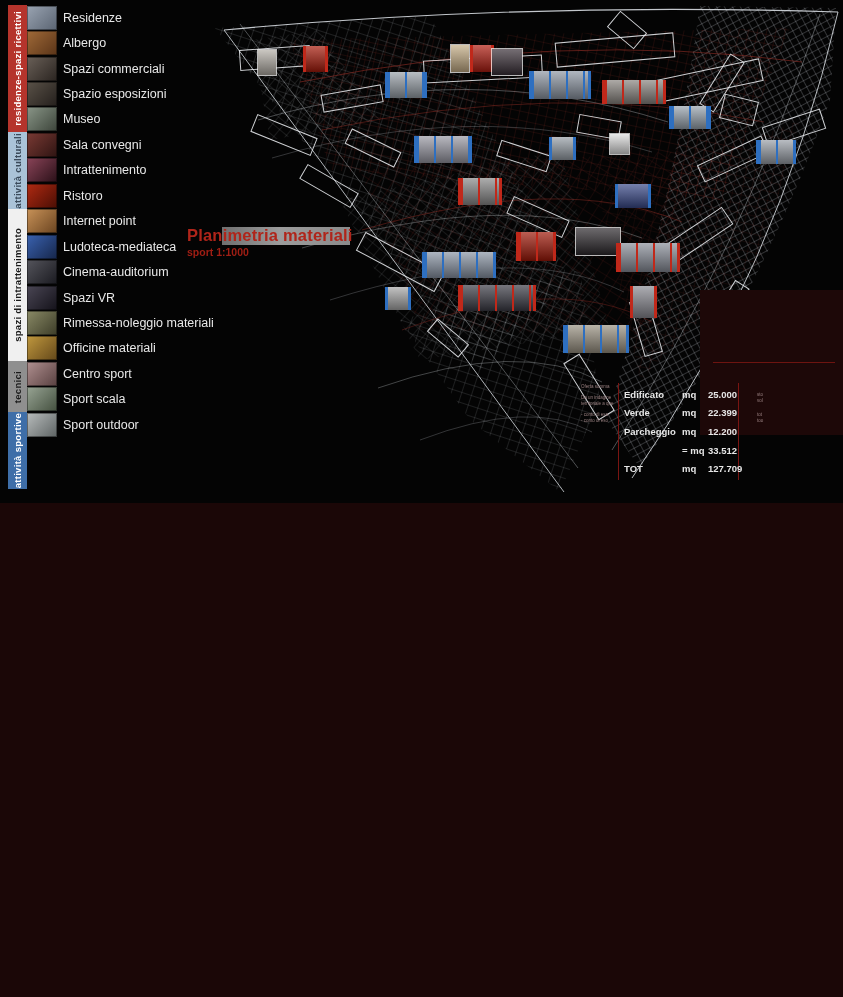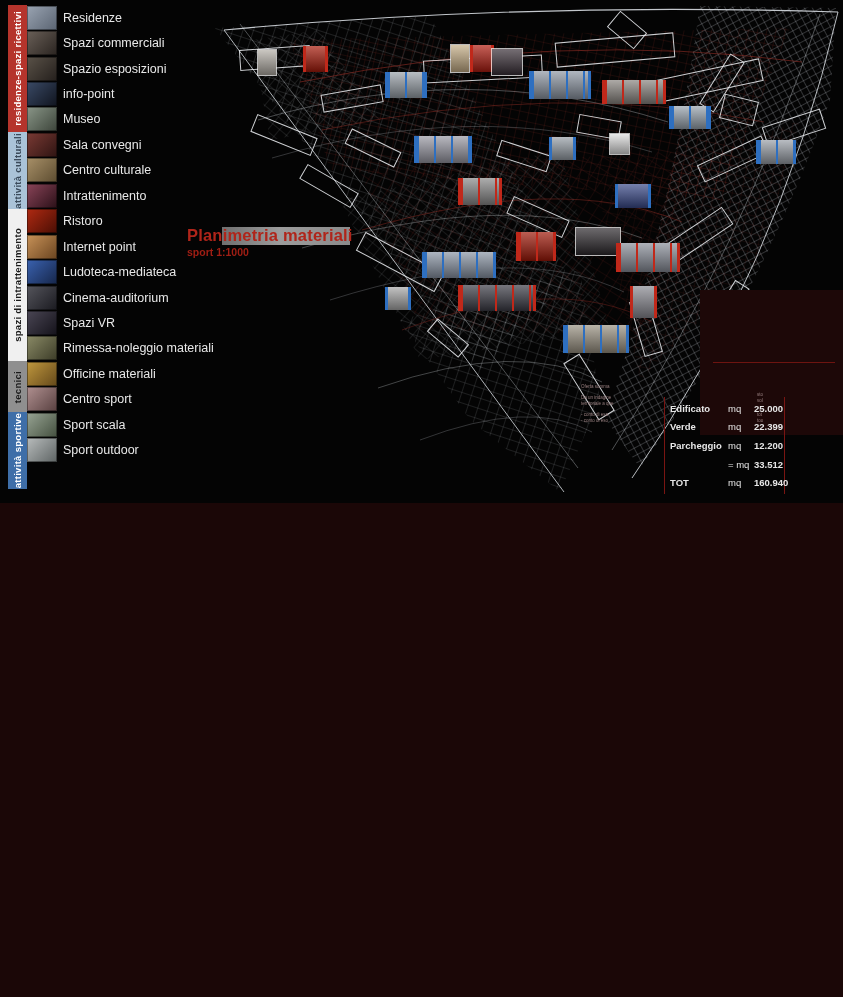--- a/index.html
+++ b/index.html
@@ -23,25 +23,25 @@
   .maroon-patch{position:absolute;left:700px;top:290px;width:143px;height:145px;background:#1d0808;}
   .red-line{position:absolute;left:713px;top:362px;width:122px;border-top:1.5px solid #6e1410;}
   .marker{position:absolute;z-index:4;}
   .map-title-wrap{position:absolute;left:187px;top:226px;z-index:5;}
   .title-hl{position:absolute;left:35px;top:1px;width:128px;height:18px;
             background:linear-gradient(90deg,#6f6f6f 0%,#9c9c9c 45%,#8a8a8a 100%);}
   .map-title{position:relative;margin:0;font-size:16.5px;font-weight:bold;color:#b0251a;letter-spacing:.2px;}
   .map-subtitle{position:relative;margin-top:1px;font-size:10.5px;font-weight:bold;color:#a01e14;}
 
   
-  .area-table{position:absolute;left:664px;top:383px;width:121px;height:97px;z-index:6;
-              border-left:1px solid #7a1512;border-right:1px solid #7a1512;padding:2px 4px 0 5px;box-sizing:border-box;margin-top:14px;}
+  .area-table{position:absolute;left:618px;top:383px;width:121px;height:97px;z-index:6;
+              border-left:1px solid #7a1512;border-right:1px solid #7a1512;padding:2px 4px 0 5px;box-sizing:border-box;}
   .t-row{display:grid;grid-template-columns:58px 26px 1fr;align-items:center;height:18.6px;}
   .t-label{font-size:9.5px;font-weight:bold;color:#e6e6e6;}
-  .t-unit{font-size:9.5px;font-weight:normal;color:#e6e6e6;}
+  .t-unit{font-size:9.5px;font-weight:bold;color:#e6e6e6;}
   .t-value{font-size:9.5px;font-weight:bold;color:#e6e6e6;text-align:right;}
   .notes-left{position:absolute;left:581px;top:384px;width:50px;z-index:6;}
   .notes-right{position:absolute;left:757px;top:392px;width:24px;z-index:6;}
   .note-line{font-size:4.5px;line-height:6px;color:#9a8080;}
   .notes-left .note-line:nth-child(2){margin-top:5px;}
   .notes-left .note-line:nth-child(4){margin-top:5px;}
   .notes-right .note-line:nth-child(3){margin-top:8px;}
 </style>
 </head>
 <body>
@@ -139,42 +139,38 @@
       <div class="gbar" style="height: 76.35px; background: rgb(62, 110, 168);">
         <span class="gbar-label" style="color: rgb(255, 255, 255);">attività sportive</span>
       </div>
     </div>
   <div class="legend-items">
       <div class="leg-row">
         <div class="leg-thumb" style="background: linear-gradient(135deg, rgb(154, 164, 178), rgb(90, 100, 114));"></div>
         <span class="leg-label">Residenze</span>
       </div>
       <div class="leg-row">
+        <div class="leg-thumb" style="background: linear-gradient(135deg, rgb(160, 106, 56), rgb(90, 52, 24));"></div>
+        <span class="leg-label">Albergo</span>
+      </div>
+      <div class="leg-row">
         <div class="leg-thumb" style="background: linear-gradient(135deg, rgb(106, 96, 88), rgb(42, 36, 32));"></div>
         <span class="leg-label">Spazi commerciali</span>
       </div>
       <div class="leg-row">
         <div class="leg-thumb" style="background: linear-gradient(135deg, rgb(90, 82, 72), rgb(36, 31, 28));"></div>
         <span class="leg-label">Spazio esposizioni</span>
       </div>
       <div class="leg-row">
-        <div class="leg-thumb" style="background: linear-gradient(135deg, rgb(58, 74, 102), rgb(16, 20, 30));"></div>
-        <span class="leg-label">info-point</span>
-      </div>
-      <div class="leg-row">
         <div class="leg-thumb" style="background: linear-gradient(135deg, rgb(138, 150, 136), rgb(60, 68, 58));"></div>
         <span class="leg-label">Museo</span>
       </div>
       <div class="leg-row">
         <div class="leg-thumb" style="background: linear-gradient(135deg, rgb(122, 58, 52), rgb(46, 20, 18));"></div>
         <span class="leg-label">Sala convegni</span>
-      </div>
-      <div class="leg-row">
-        <div class="leg-thumb" style="background: linear-gradient(135deg, rgb(168, 144, 104), rgb(92, 76, 48));"></div>
-        <span class="leg-label">Centro culturale</span>
       </div>
       <div class="leg-row">
         <div class="leg-thumb" style="background: linear-gradient(135deg, rgb(138, 68, 88), rgb(42, 16, 24));"></div>
         <span class="leg-label">Intrattenimento</span>
       </div>
       <div class="leg-row">
         <div class="leg-thumb" style="background: linear-gradient(135deg, rgb(176, 42, 18), rgb(74, 14, 4));"></div>
         <span class="leg-label">Ristoro</span>
       </div>
       <div class="leg-row">
@@ -272,21 +268,21 @@
           <div class="t-value">12.200</div>
         </div>
         <div class="t-row">
           <div class="t-label"></div>
           <div class="t-unit">= mq</div>
           <div class="t-value">33.512</div>
         </div>
         <div class="t-row">
           <div class="t-label">TOT</div>
           <div class="t-unit">mq</div>
-          <div class="t-value">160.940</div>
+          <div class="t-value">127.709</div>
         </div>
       </div>
   </div>
   <div class="notes-right">
       <div class="note-line">sto</div>
       <div class="note-line">vol</div>
       <div class="note-line">tot</div>
       <div class="note-line">too</div>
     </div>
 </div>

